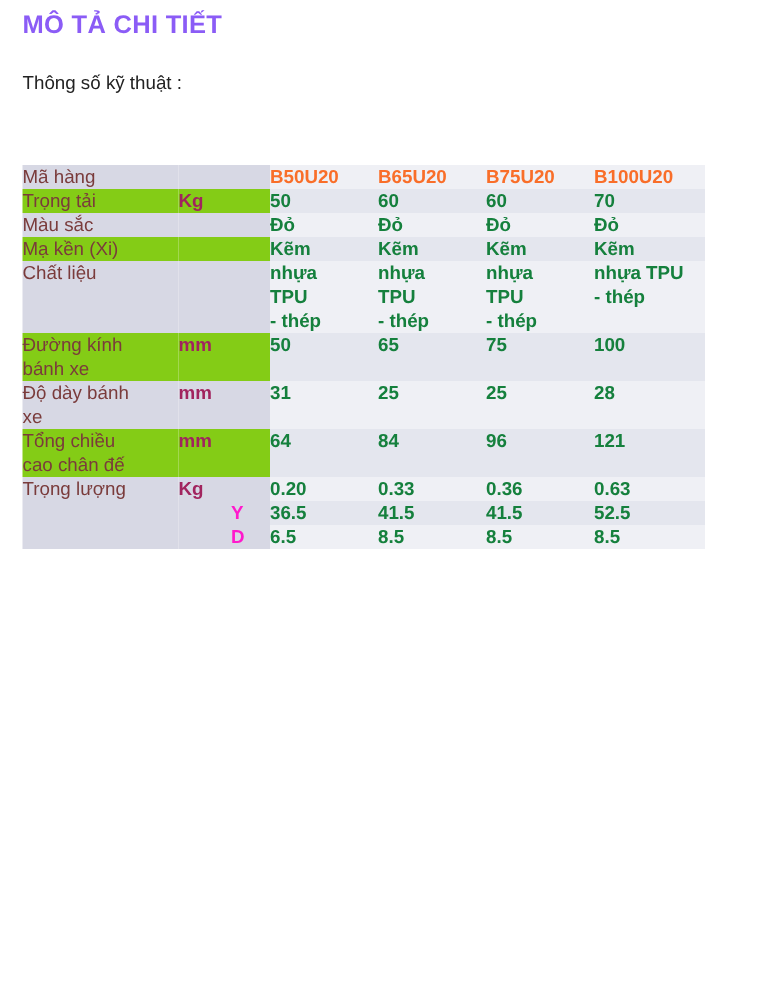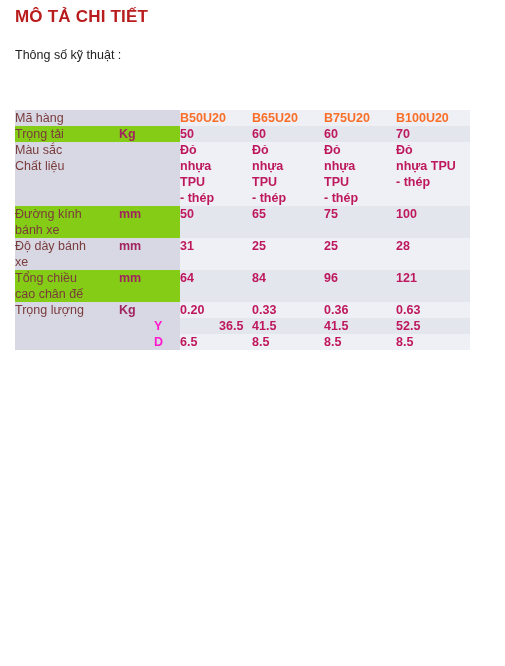--- a/index.html
+++ b/index.html
@@ -15,21 +15,21 @@
     -webkit-font-smoothing: antialiased;
     overflow: hidden;
   }
 
   .page-title {
     position: absolute;
     left: 15px;
     top: 7px;
     font-size: 17px;
     font-weight: bold;
-    color: #b91c1c;
+    color: #8b5cf6;
     letter-spacing: 0.2px;
   }
 
   .subtitle {
     position: absolute;
     left: 15px;
     top: 48px;
     font-size: 12.5px;
     color: #222222;
     font-weight: normal;
@@ -80,21 +80,21 @@
   .axis-cell {
     background: #d7d8e4;
     color: #ff19cc;
     font-size: 12.5px;
     font-weight: bold;
     padding: 11px 0 10px 0;
   }
   
   .val-cell {
     background: #eff0f5;
-    color: #be185d;
+    color: #15803d;
     font-size: 12.5px;
     font-weight: bold;
     padding: 11px 0 10px 7px;
   }
   .val-cell.code {
     color: #f96e29;
   }
 
   
   tr.alt .lbl-cell,
@@ -141,20 +141,29 @@
         </tr>
         <tr>
           <td class="lbl-cell">Màu sắc</td>
           <td class="unit-cell"></td>
           <td class="axis-cell"></td>
           <td class="val-cell">Đỏ</td>
           <td class="val-cell">Đỏ</td>
           <td class="val-cell">Đỏ</td>
           <td class="val-cell">Đỏ</td>
         </tr>
+        <tr class="alt">
+          <td class="lbl-cell">Mạ kền (Xi)</td>
+          <td class="unit-cell"></td>
+          <td class="axis-cell"></td>
+          <td class="val-cell">Kẽm</td>
+          <td class="val-cell">Kẽm</td>
+          <td class="val-cell">Kẽm</td>
+          <td class="val-cell">Kẽm</td>
+        </tr>
         <tr>
           <td class="lbl-cell">Chất liệu</td>
           <td class="unit-cell"></td>
           <td class="axis-cell"></td>
           <td class="val-cell">nhựa<br>TPU<br>- thép</td>
           <td class="val-cell">nhựa<br>TPU<br>- thép</td>
           <td class="val-cell">nhựa<br>TPU<br>- thép</td>
           <td class="val-cell">nhựa TPU<br>- thép</td>
         </tr>
         <tr class="alt">
@@ -190,21 +199,21 @@
           <td class="axis-cell"></td>
           <td class="val-cell">0.20</td>
           <td class="val-cell">0.33</td>
           <td class="val-cell">0.36</td>
           <td class="val-cell">0.63</td>
         </tr>
         <tr>
           <td class="lbl-cell" style="background: rgb(215, 216, 228);"></td>
           <td class="unit-cell" style="background: rgb(215, 216, 228);"></td>
           <td class="axis-cell" style="background: rgb(215, 216, 228);">Y</td>
-          <td class="val-cell" style="background: rgb(228, 230, 238); padding-left: 39px;">36.5</td>
+          <td class="val-cell" style="background: rgb(228, 230, 238);">36.5</td>
           <td class="val-cell" style="background: rgb(228, 230, 238);">41.5</td>
           <td class="val-cell" style="background: rgb(228, 230, 238);">41.5</td>
           <td class="val-cell" style="background: rgb(228, 230, 238);">52.5</td>
         </tr>
         <tr class="">
           <td class="lbl-cell" style="background: rgb(215, 216, 228);"></td>
           <td class="unit-cell" style="background: rgb(215, 216, 228);"></td>
           <td class="axis-cell" style="background: rgb(215, 216, 228);">D</td>
           <td class="val-cell" style="background: rgb(239, 240, 245);">6.5</td>
           <td class="val-cell" style="background: rgb(239, 240, 245);">8.5</td>

